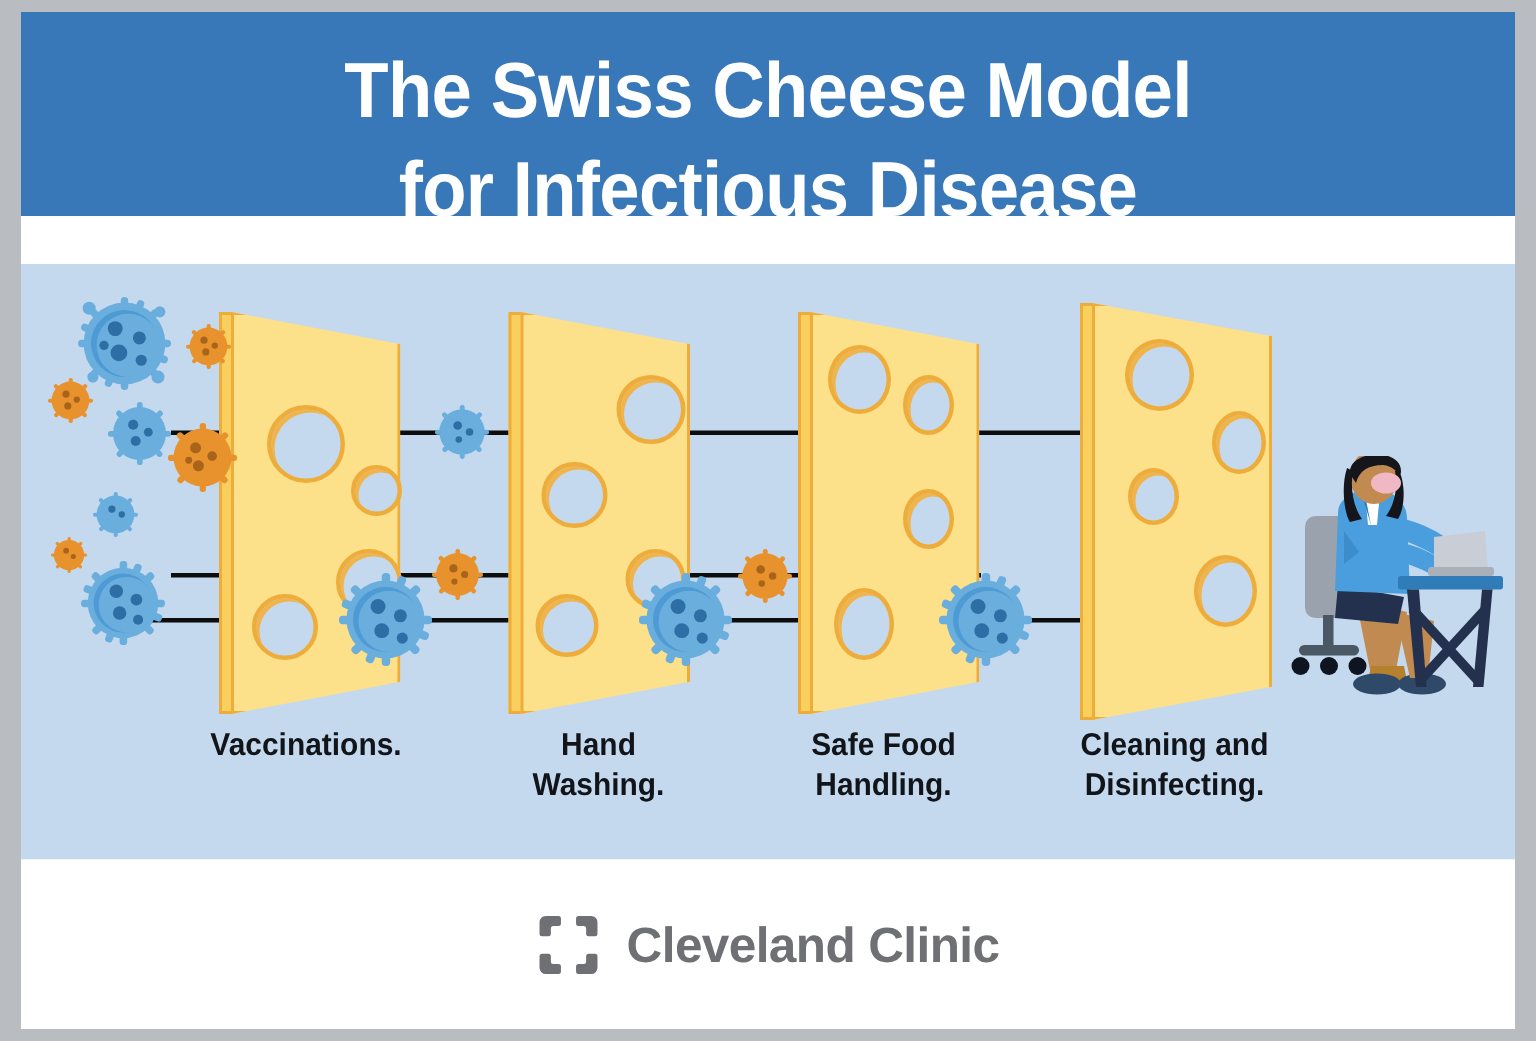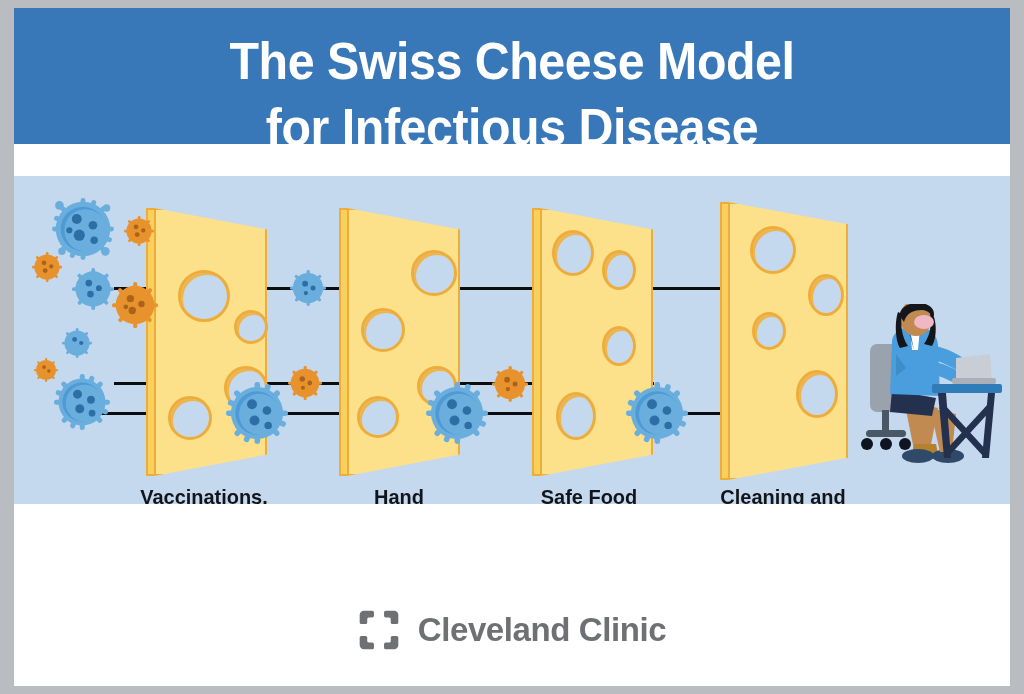--- a/index.html
+++ b/index.html
@@ -8,21 +8,21 @@
   .poster{position:absolute;left:14px;top:8px;width:996px;height:678px;background:#ffffff;overflow:hidden;}
 
   
   .header{position:absolute;left:0;top:0;width:996px;height:136px;background:#3878b8;}
   .title{position:absolute;left:0;top:20px;width:996px;text-align:center;color:#ffffff;
          font-family:"Liberation Sans Narrow","Liberation Sans",sans-serif;
          font-weight:bold;font-size:52px;line-height:1.27;letter-spacing:-0.5px;
          transform:scaleX(0.93);transform-origin:50% 0;white-space:pre-line;}
 
   
-  .stage{position:absolute;left:0;top:168px;width:996px;height:328px;background:#c5d9ee;overflow:hidden;}
+  .stage{position:absolute;left:0;top:168px;width:996px;height:397px;background:#c5d9ee;overflow:hidden;}
 
   
   .flowline{position:absolute;height:3px;background:#0d0d0d;}
 
   
   .chev{position:absolute;width:16px;height:16px;}
   .chev:before,.chev:after{content:"";position:absolute;left:0;background:#0d0d0d;width:13px;height:3px;border-radius:1px;}
   .chev:before{top:3px;transform:rotate(40deg);transform-origin:0 50%;}
   .chev:after{top:11px;transform:rotate(-40deg);transform-origin:0 50%;}
 

